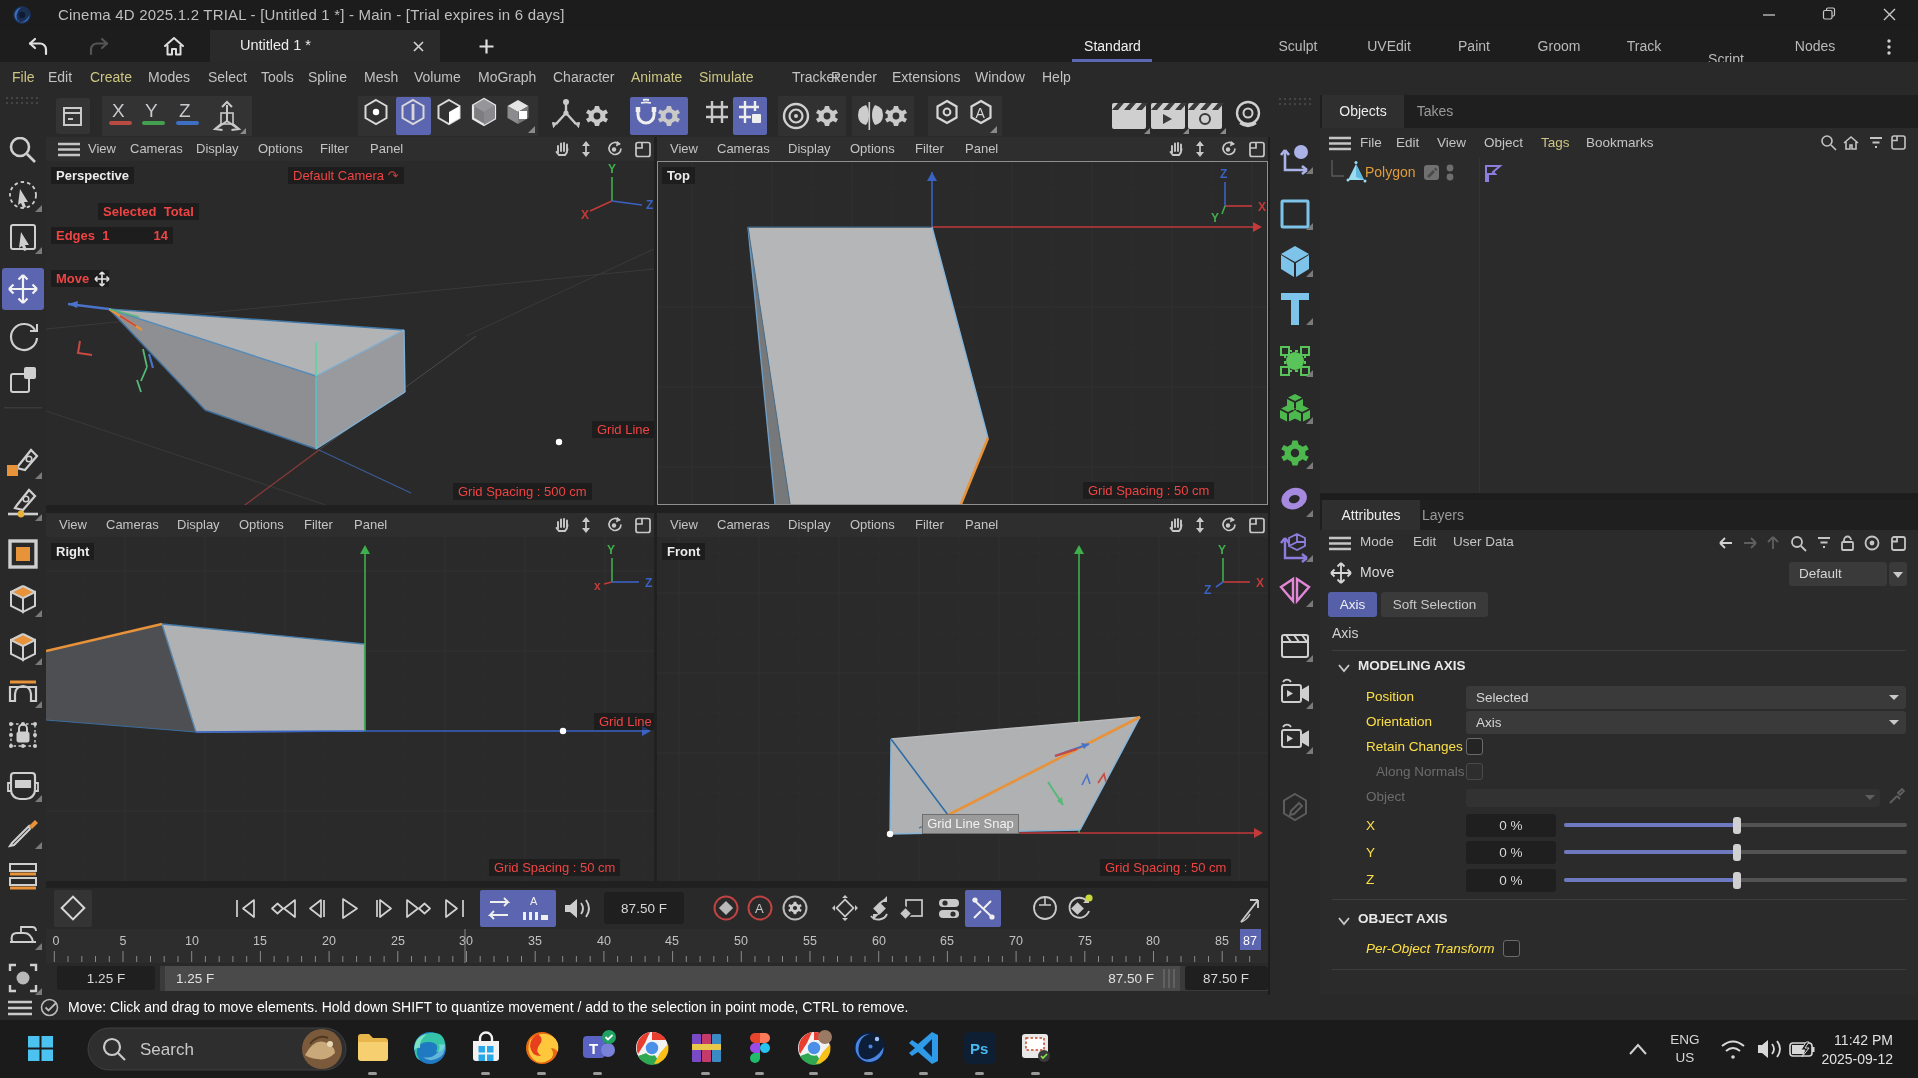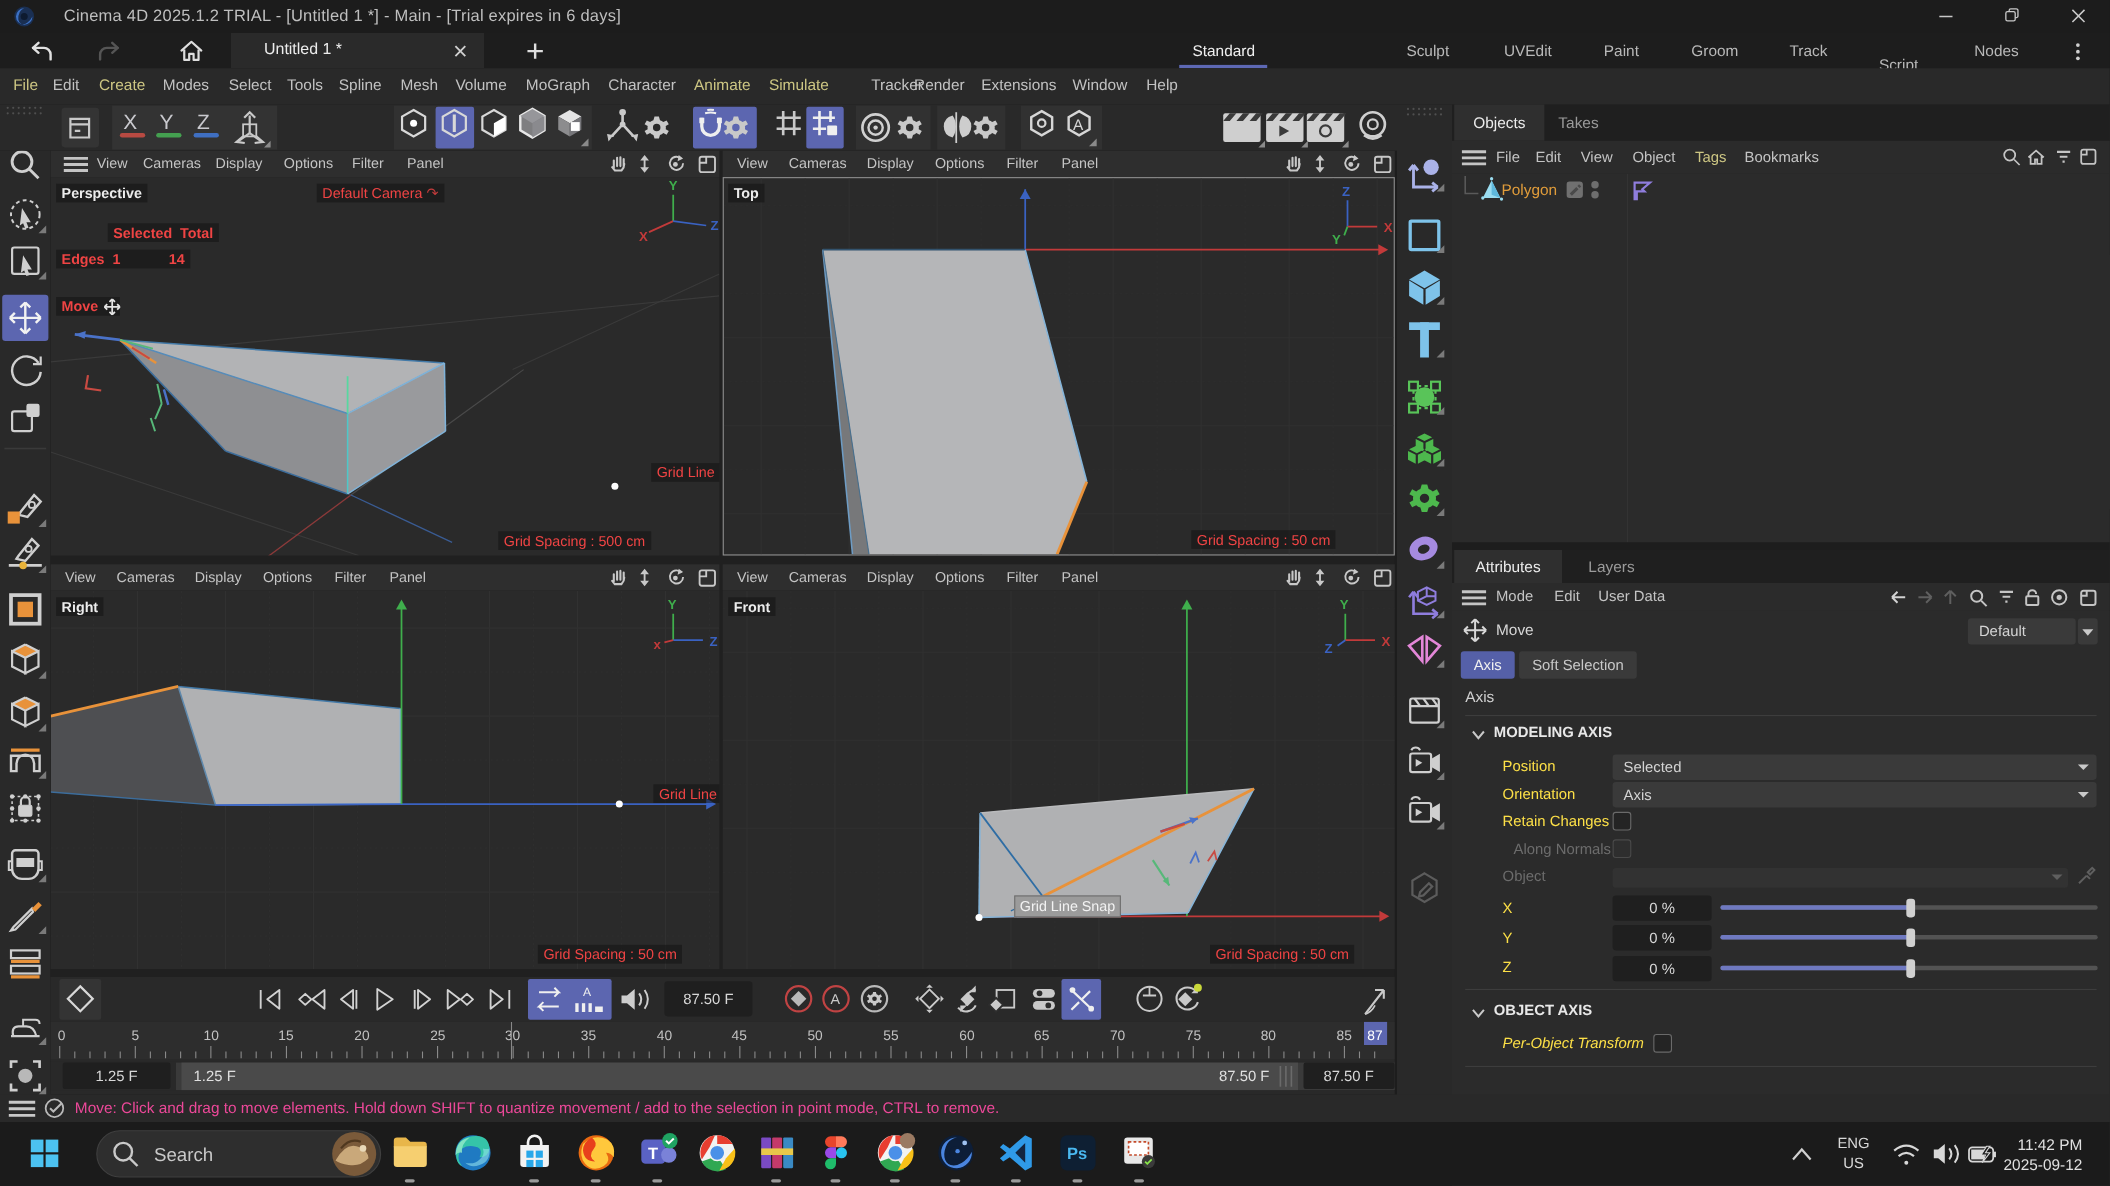--- a/index.html
+++ b/index.html
@@ -38,21 +38,21 @@
 
 #rpal { left:1270px; top:95px; width:50px; height:925px; background:#292929; }
 
 
 #rpanel { left:1320px; top:95px; width:598px; height:925px; background:#2b2b2b; }
 
 
 #timeline { left:46px; top:888px; width:1222px; height:107px; background:#292929; }
 
 
-#statusbar { left:0; top:995px; width:1918px; height:25px; background:#292929; color:#ec4899; font-size:14px; }
+#statusbar { left:0; top:995px; width:1918px; height:25px; background:#292929; color:#ffffff; font-size:14px; }
 
 
 #taskbar { left:0; top:1020px; width:1918px; height:58px; background:#1b1b1b; }
 .lbl { color:#fde047; font-size:13.5px; }
 .field { position:absolute; background:#1f1f1f; color:#d8d8d8; font-size:13.5px; border-radius:3px; }
 .ddown { position:absolute; background:#3a3a3a; color:#d4d4d4; font-size:13.5px; border-radius:3px; }
 </style>
 </head>
 <body>
 <div id="stage">
@@ -850,21 +850,21 @@
         <circle cx="26" cy="13" r="3.4" fill="#6e6e6e"></circle>
       </svg>
       <svg class="abs" style="left:163px;top:4px" width="22" height="22" viewBox="0 0 22 22">
         <path d="M3 19 V4 H17 L10 10 L12 12 L5 12 L5 19 Z" fill="none" stroke="#8f7ddd" stroke-width="2"></path>
       </svg>
     </div>
     <div class="abs" style="left:0;top:398px;width:598px;height:7px;background:#1d1d1d;"></div>
 
     <div class="abs" style="left:0;top:405px;width:598px;height:30px;background:#1f1f1f;">
       <div class="abs" style="left:2px;top:0;width:98px;height:30px;background:#2f2f2f;color:#ececec;font-size:14px;text-align:center;line-height:30px;">Attributes</div>
-      <div class="abs" style="left:102px;top:0;width:64px;height:30px;color:#9a9a9a;font-size:14px;text-align:right;line-height:30px;">Layers</div>
+      <div class="abs" style="left:102px;top:0;width:64px;height:30px;color:#9a9a9a;font-size:14px;text-align:left;line-height:30px;">Layers</div>
     </div>
     <div class="abs" style="left:0;top:435px;width:598px;height:25px;background:#2b2b2b;font-size:13.5px;color:#c4c4c4;">
       <svg class="abs" style="left:8px;top:6px" width="24" height="15" viewBox="0 0 24 15">
           <path d="M1 2 h22 M1 7.5 h22 M1 13 h22" stroke="#c4c4c4" stroke-width="2.6"></path>
         </svg>
       <div class="abs" style="left:40px;top:4px;">Mode</div>
       <div class="abs" style="left:93px;top:4px;">Edit</div>
       <div class="abs" style="left:133px;top:4px;">User Data</div>
       <svg class="abs" style="left:396px;top:4px" width="196" height="18" viewBox="0 0 196 18">
         <g fill="none" stroke-width="1.8">

